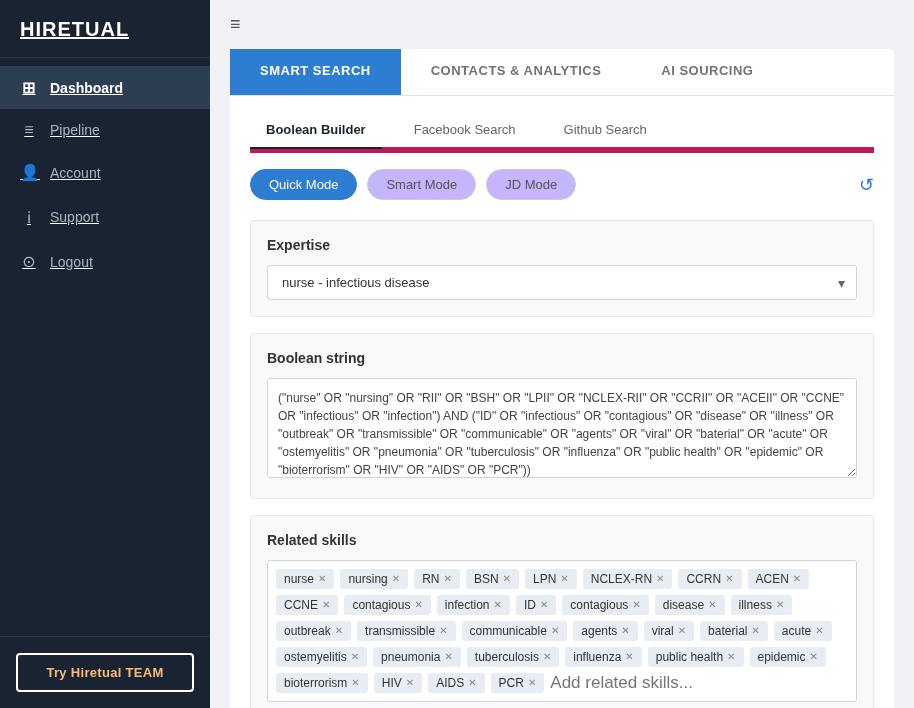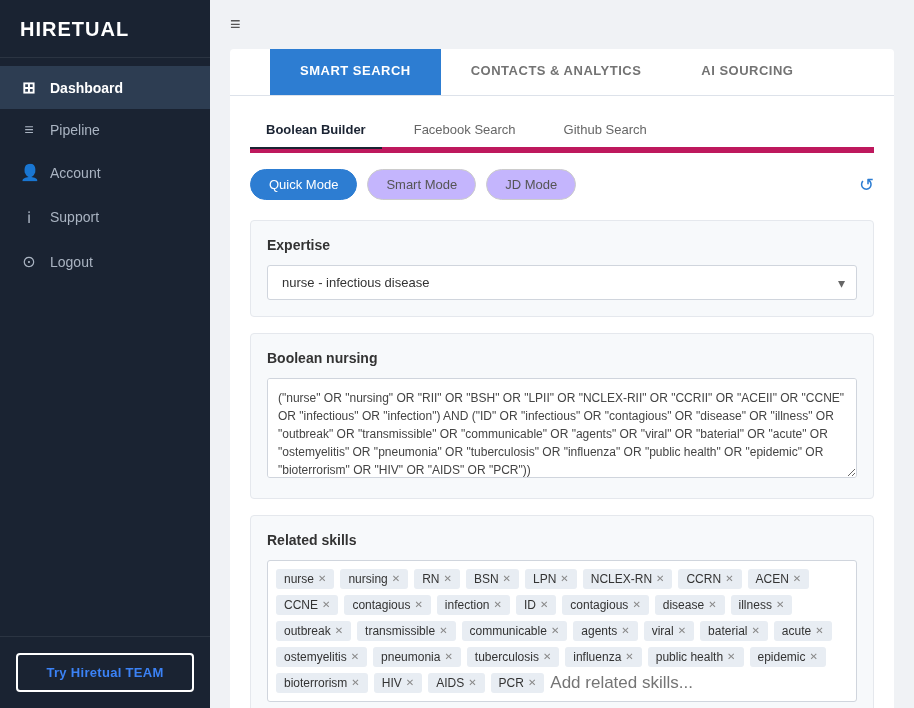--- a/index.html
+++ b/index.html
@@ -7,20 +7,21 @@
 
     
     .sidebar {
       width: 210px;
       min-width: 210px;
       background: #1a2332;
       color: #fff;
       display: flex;
       flex-direction: column;
       height: 100%;
+      text-decoration: underline;
     }
     .sidebar-logo {
       padding: 18px 20px 16px;
       font-size: 20px;
       font-weight: 800;
       letter-spacing: 1px;
       color: #fff;
       border-bottom: 1px solid rgba(255,255,255,0.08);
     }
     .sidebar-nav {
@@ -45,21 +46,21 @@
     .sidebar-item .icon { font-size: 16px; width: 18px; text-align: center; }
     .sidebar-cta {
       padding: 16px;
       border-top: 1px solid rgba(255,255,255,0.08);
     }
     .sidebar-cta-btn {
       width: 100%;
       padding: 10px;
       background: transparent;
       border: 2px solid #fff;
-      color: #3b82f6;
+      color: #fdba74;
       border-radius: 4px;
       font-size: 13px;
       font-weight: 600;
       cursor: pointer;
       letter-spacing: 0.3px;
     }
 
     
     .main {
       flex: 1;
@@ -88,21 +89,20 @@
       font-weight: 600;
       letter-spacing: 0.5px;
       cursor: pointer;
       color: #737373;
       border-bottom: 3px solid transparent;
     }
     .main-tab.active {
       background: #2d7dd2;
       color: #fff;
       border-bottom: 3px solid #2d7dd2;
-      margin-left: 40px;
     }
 
     
     .content {
       background: #fff;
       margin: 0 20px;
       border-radius: 0 0 4px 4px;
       padding: 18px 20px 20px;
       flex: 1;
     }
@@ -315,21 +315,21 @@
       <div class="section-title">Expertise</div>
       <div class="select-wrapper">
         <select class="expertise-select">
           
         <option value="nurse - infectious disease">nurse - infectious disease</option><option value="software engineer">software engineer</option><option value="data scientist">data scientist</option><option value="product manager">product manager</option></select>
         <span class="select-arrow">▾</span>
       </div>
     </div>
 
     <div class="section">
-      <div class="section-title">Boolean nursing</div>
+      <div class="section-title">Boolean string</div>
       <textarea class="bool-textarea" style="">("nurse" OR "nursing" OR "RII" OR "BSH" OR "LPII" OR "NCLEX-RII" OR "CCRII" OR "ACEII" OR "CCNE" OR "infectious" OR "infection") AND ("ID" OR "infectious" OR "contagious" OR "disease" OR "illness" OR "outbreak" OR "transmissible" OR "communicable" OR "agents" OR "viral" OR "baterial" OR "acute" OR "ostemyelitis" OR "pneumonia" OR "tuberculosis" OR "influenza" OR "public health" OR "epidemic" OR "bioterrorism" OR "HIV" OR "AIDS" OR "PCR"))</textarea>
     </div>
 
     <div class="section">
       <div class="section-title">Related skills</div>
       <div class="skills-container">
 
         <span class="skill-tag">
             <span>nurse</span>
             <span class="close">✕</span>

